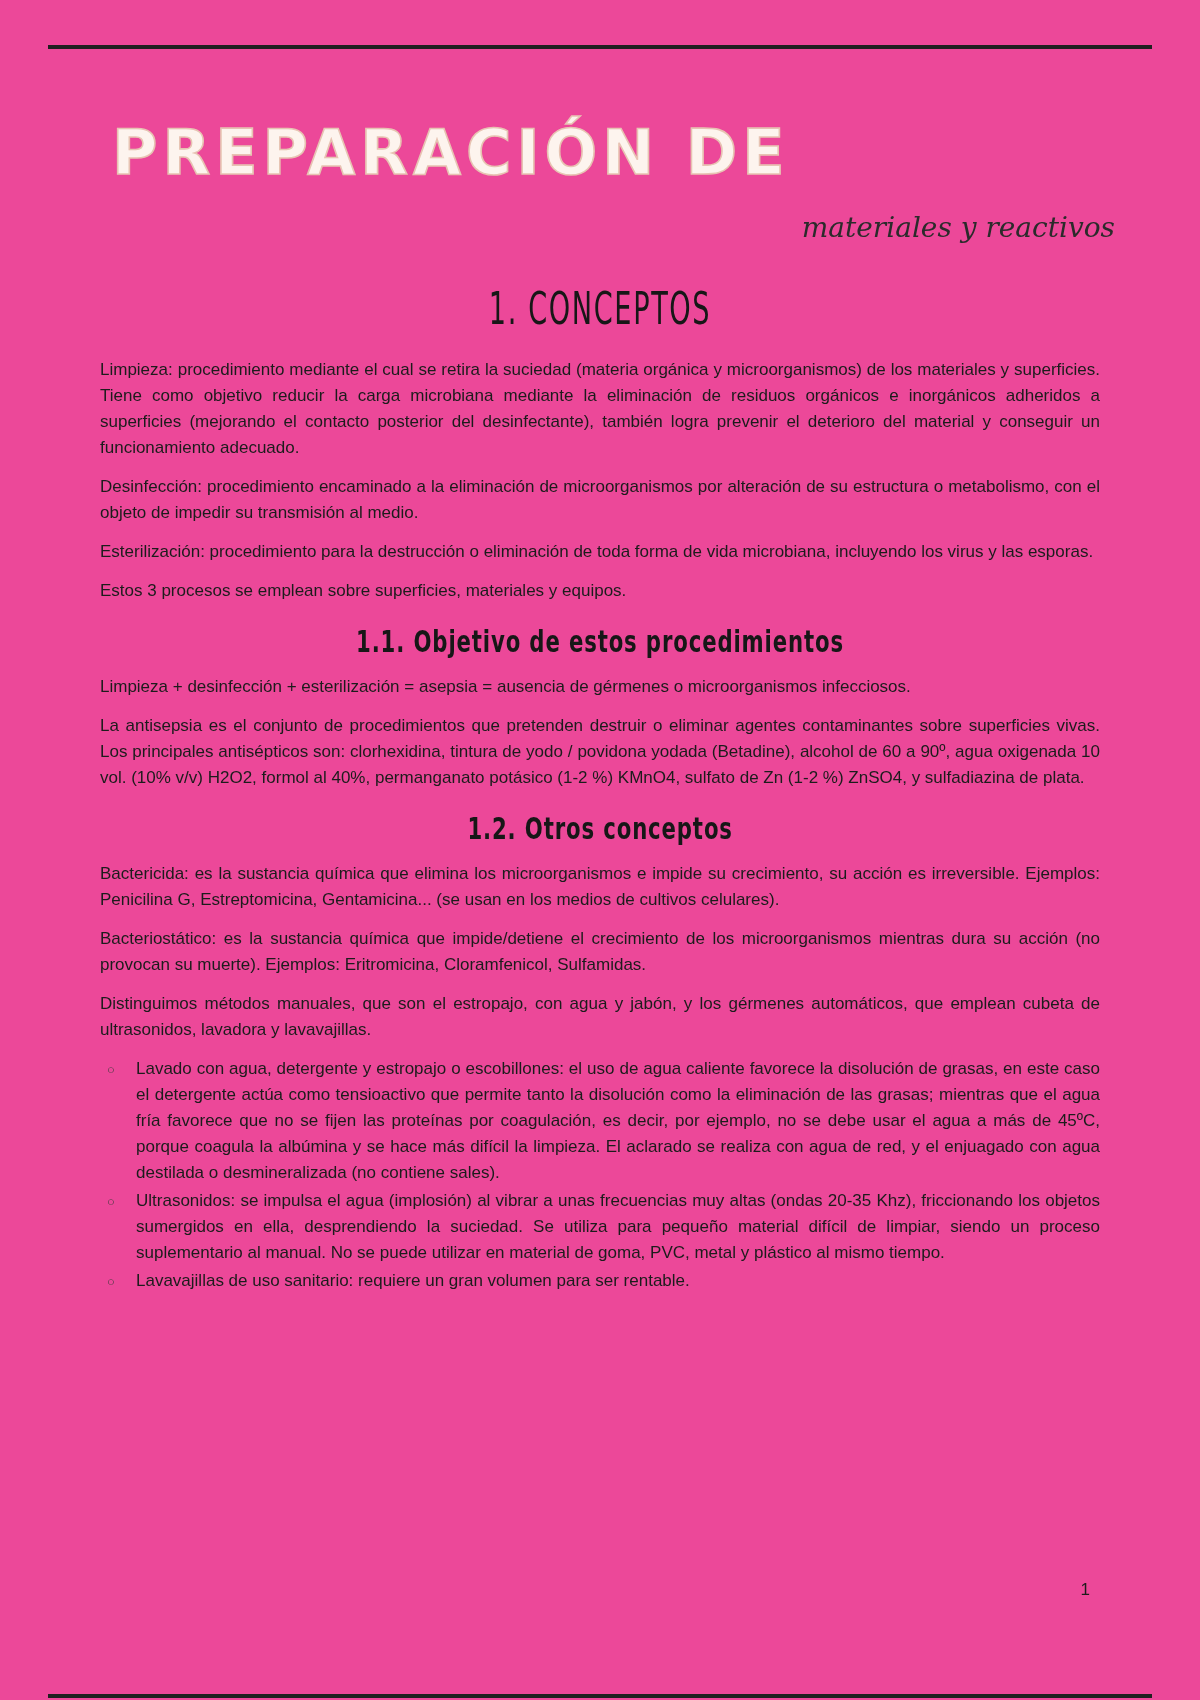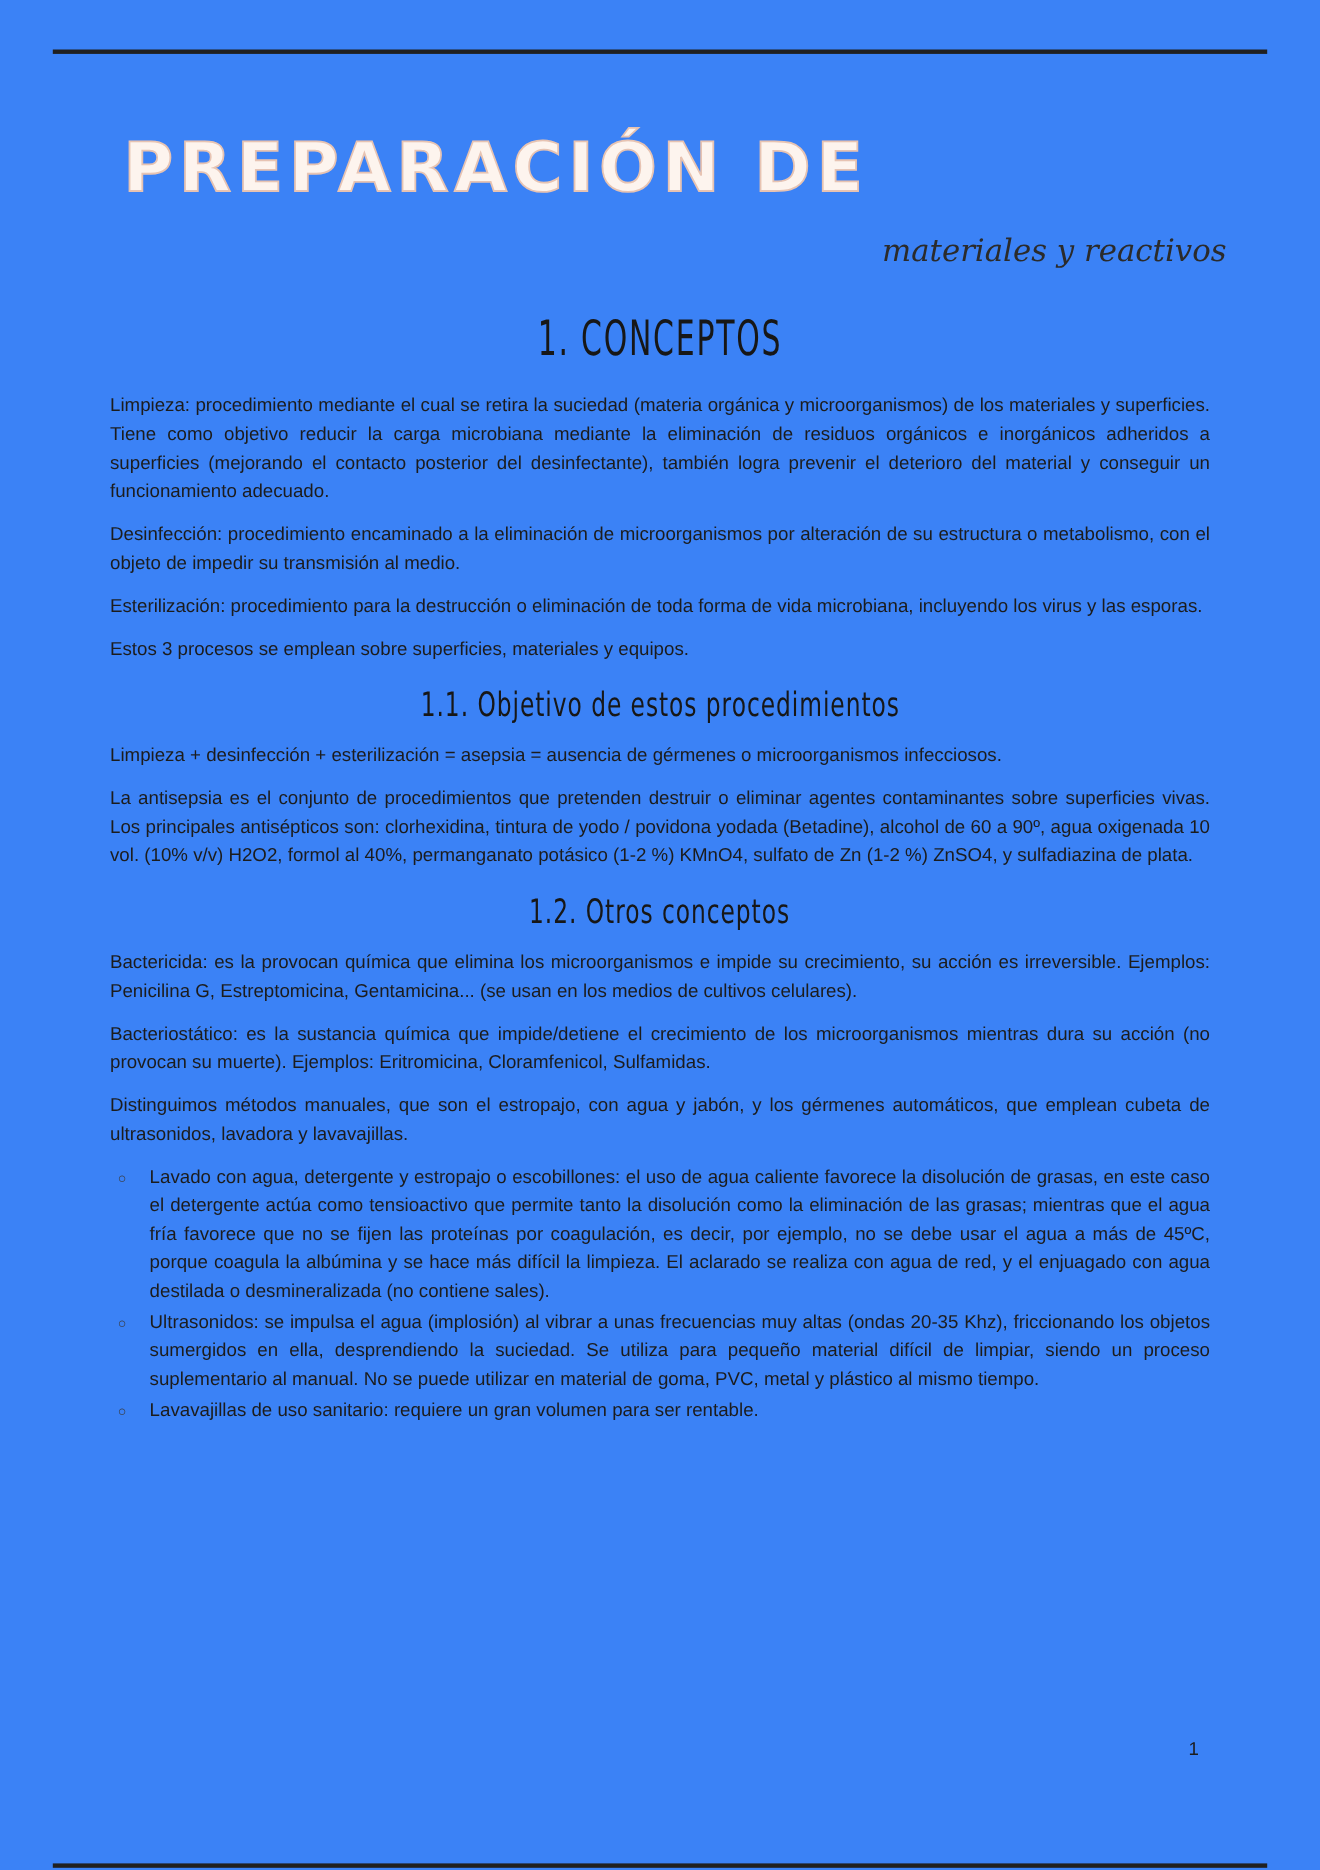--- a/index.html
+++ b/index.html
@@ -1,17 +1,17 @@
 <!DOCTYPE html>
 <html lang="es"><head>
 <meta charset="utf-8">
 <style>
   html,body { margin:0; padding:0; background:#ffffff; }
   .page {
-    position:relative; width:1200px; height:1700px; background:#3b82f6;
+    position:relative; width:1200px; height:1700px; background:#ec4899;
     overflow:hidden; font-family:"Liberation Sans", sans-serif; color:#1c1c1c;
   }
   .rule { position:absolute; left:48px; width:1104px; height:4px; background:#202020; }
   .rule-top { top:45px; }
   .rule-bottom { top:1694px; }
 
   .doc-header { padding-top:116px; }
   .title-outline {
     margin-left:112px;
     font-family:"DejaVu Sans", sans-serif; font-weight:700;
@@ -24,21 +24,21 @@
     font-size:28px; line-height:52px; color:#2b2b2b;
   }
 
   .doc-body { width:1000px; margin:0 auto; }
 
   .h-big { text-align:center; margin:30px 0 24px; line-height:48px; font-weight:400; }
   .h-big .squeeze {
     display:inline-block; transform:scale(0.80,1.30); transform-origin:center;
     font-family:"DejaVu Sans", sans-serif; font-size:34px; letter-spacing:2px; color:#171717;
   }
-  .h-mid { text-align:center; margin:20px 0 14px; line-height:36px; font-weight:400; }
+  .h-mid { text-align:center; margin:20px 0 14px; line-height:36px; font-weight:700; }
   .h-mid .squeeze {
     display:inline-block; transform:scale(0.85,1.22); transform-origin:center;
     font-family:"DejaVu Sans", sans-serif; font-size:25px; letter-spacing:1px; color:#171717;
   }
 
   .para { margin:0 0 13px; font-size:17px; line-height:26px; text-align:justify; }
   .para b, .bullet-text b { font-weight:400; }
 
   .bullet-list { list-style:none; margin:2px 0 0; padding:0; }
   .bullet-item {
@@ -75,21 +75,21 @@
     <p class="para"><span>Estos 3 procesos se emplean sobre superficies, materiales y equipos.</span></p>
 
     <h2 class="h-mid"><span class="squeeze">1.1. Objetivo de estos procedimientos</span></h2>
 
     <p class="para"><span>Limpieza + desinfección + esterilización = </span><b>asepsia</b><span> = ausencia de gérmenes o microorganismos infecciosos.</span></p>
 
     <p class="para"><span>La </span><b>antisepsia</b><span> es el conjunto de procedimientos que pretenden destruir o eliminar agentes contaminantes sobre superficies vivas. Los principales antisépticos son: clorhexidina, tintura de yodo / povidona yodada (Betadine), alcohol de 60 a 90º, agua oxigenada 10 vol. (10% v/v) H2O2, formol al 40%, permanganato potásico (1-2 %) KMnO4, sulfato de Zn (1-2 %) ZnSO4, y sulfadiazina de plata.</span></p>
 
     <h2 class="h-mid"><span class="squeeze">1.2. Otros conceptos</span></h2>
 
-    <p class="para"><b>Bactericida:</b><span> es la provocan química que elimina los microorganismos e impide su crecimiento, su acción es irreversible. Ejemplos: Penicilina G, Estreptomicina, Gentamicina... (se usan en los medios de cultivos celulares).</span></p>
+    <p class="para"><b>Bactericida:</b><span> es la sustancia química que elimina los microorganismos e impide su crecimiento, su acción es irreversible. Ejemplos: Penicilina G, Estreptomicina, Gentamicina... (se usan en los medios de cultivos celulares).</span></p>
 
     <p class="para"><b>Bacteriostático:</b><span> es la sustancia química que impide/detiene el crecimiento de los microorganismos mientras dura su acción (no provocan su muerte). Ejemplos: Eritromicina, Cloramfenicol, Sulfamidas.</span></p>
 
 
 
     <p class="para"><span>Distinguimos </span><b>métodos manuales</b><span>, que son el estropajo, con agua y jabón, y los </span><b>gérmenes automáticos</b><span>, que emplean cubeta de ultrasonidos, lavadora y lavavajillas.</span></p>
 
     <ul class="bullet-list">
       <li class="bullet-item">
         <span class="bullet-marker">○</span>

